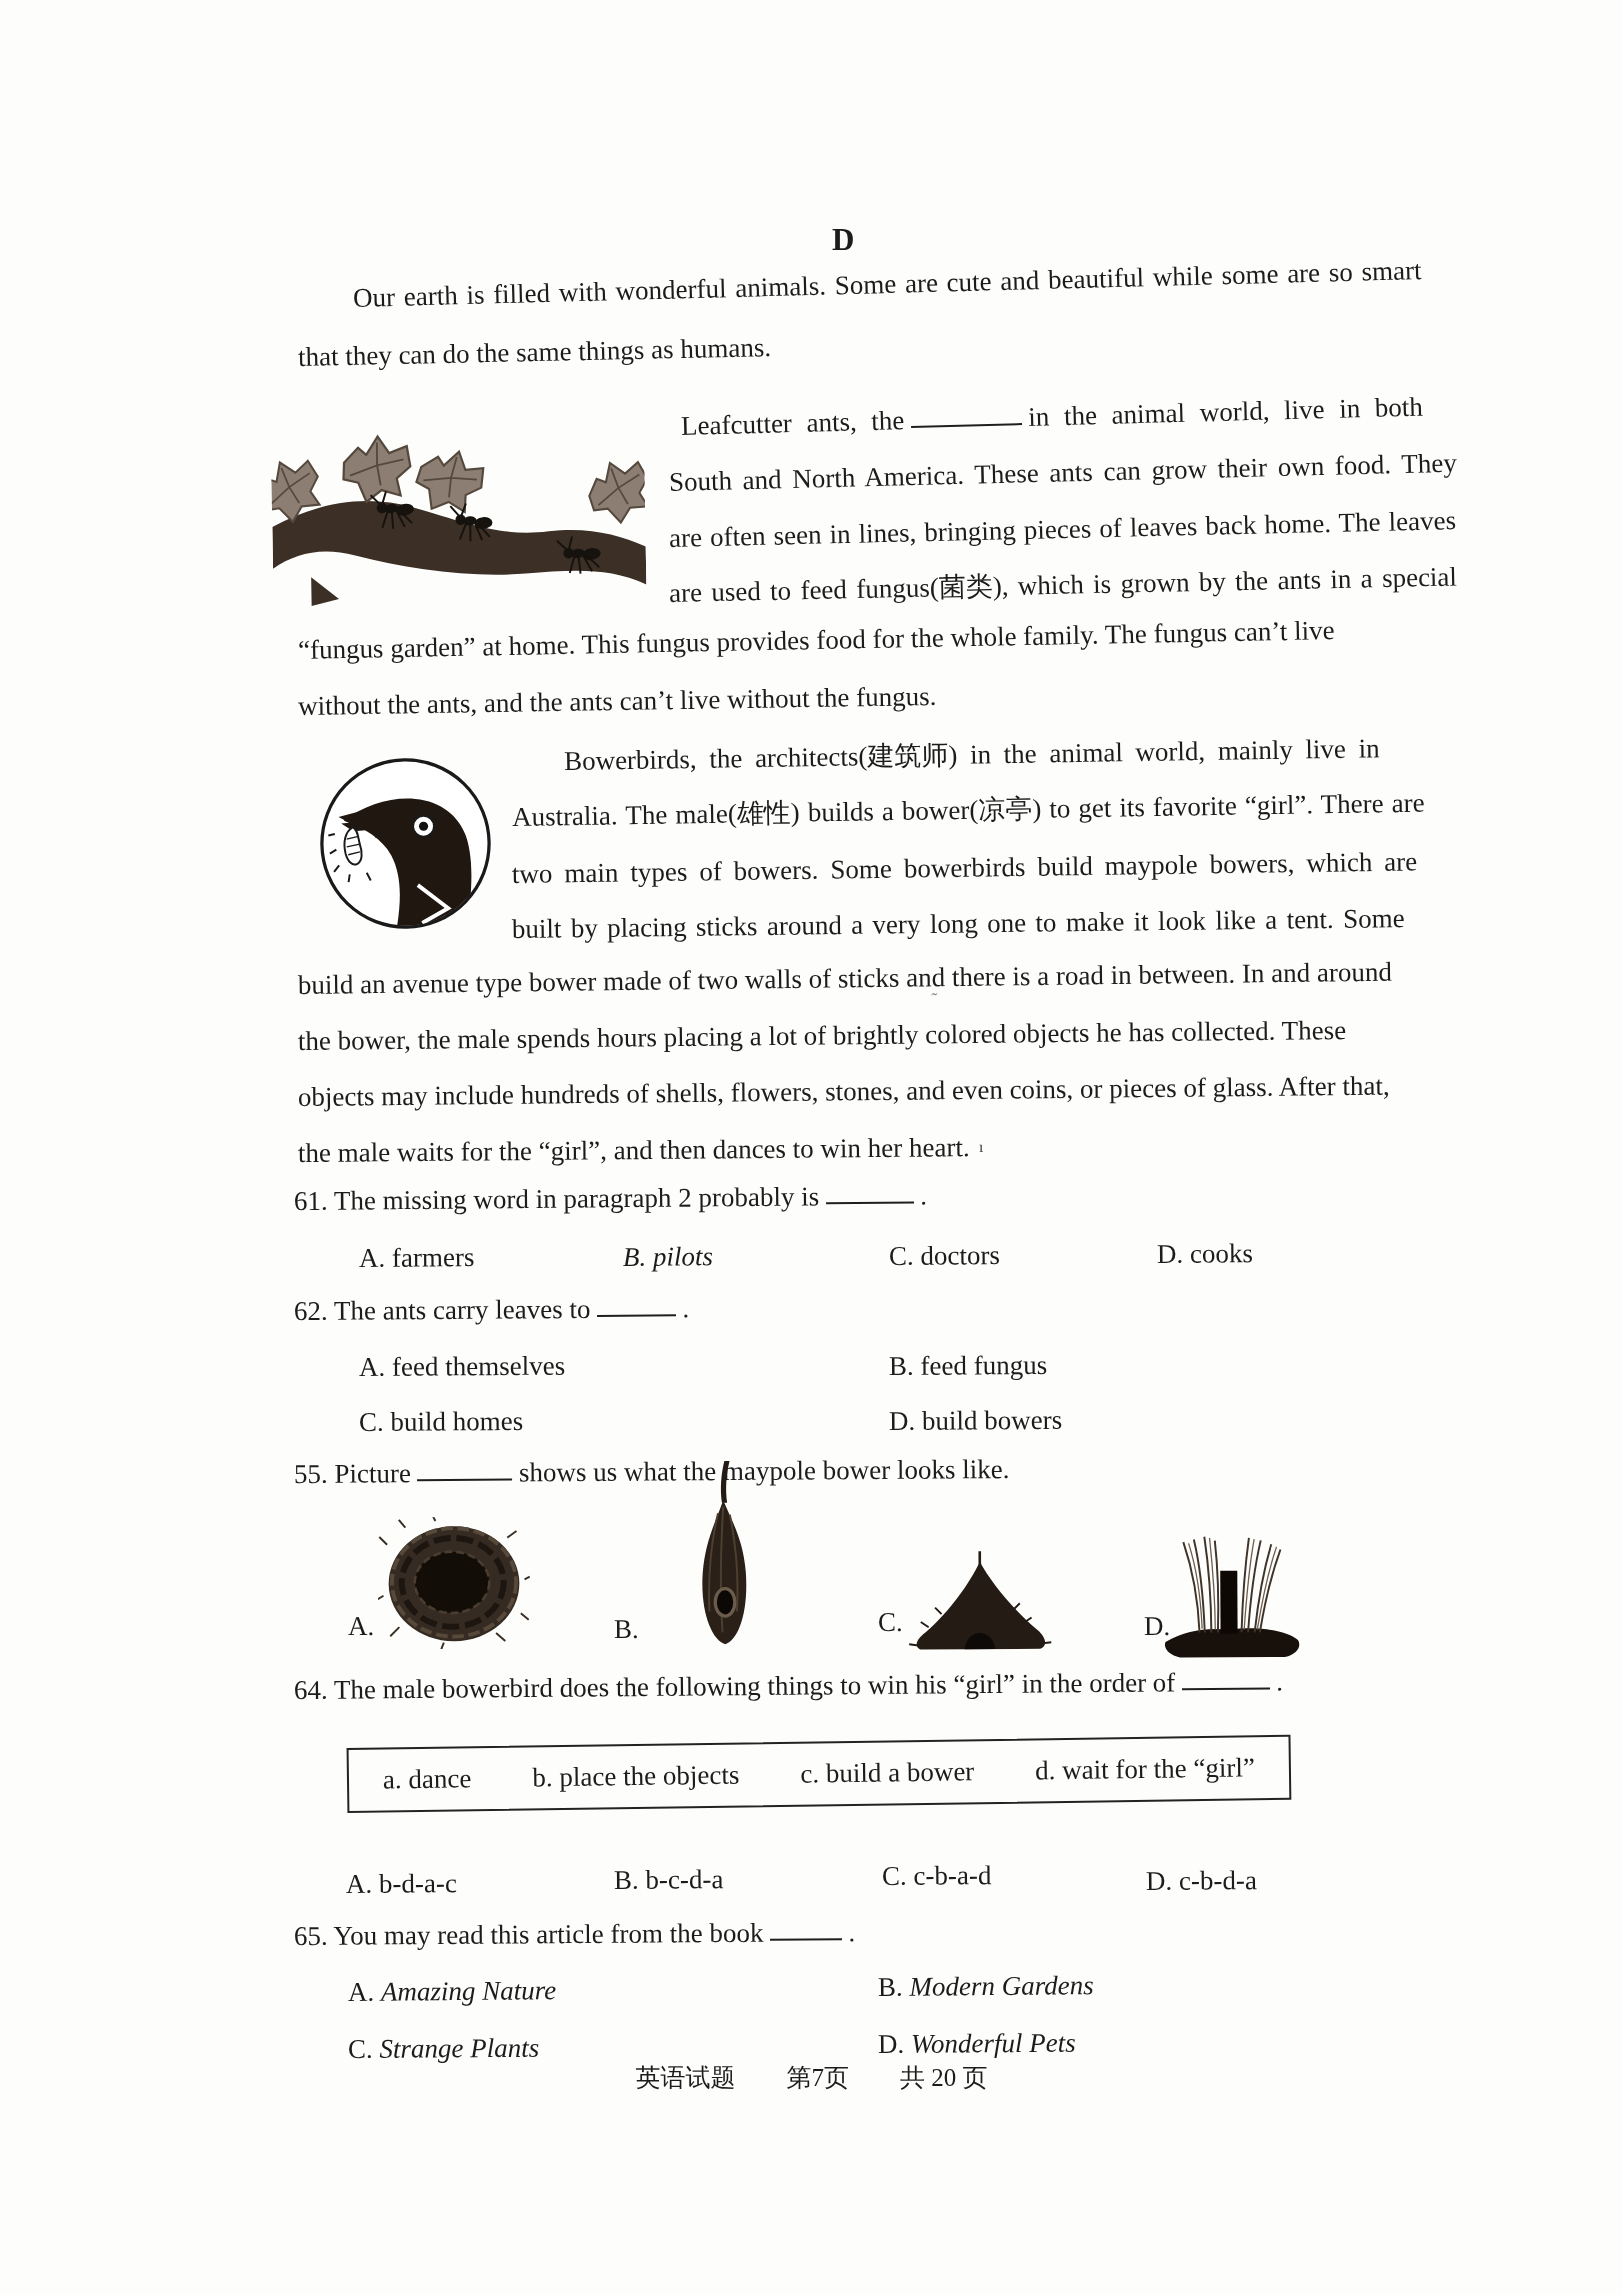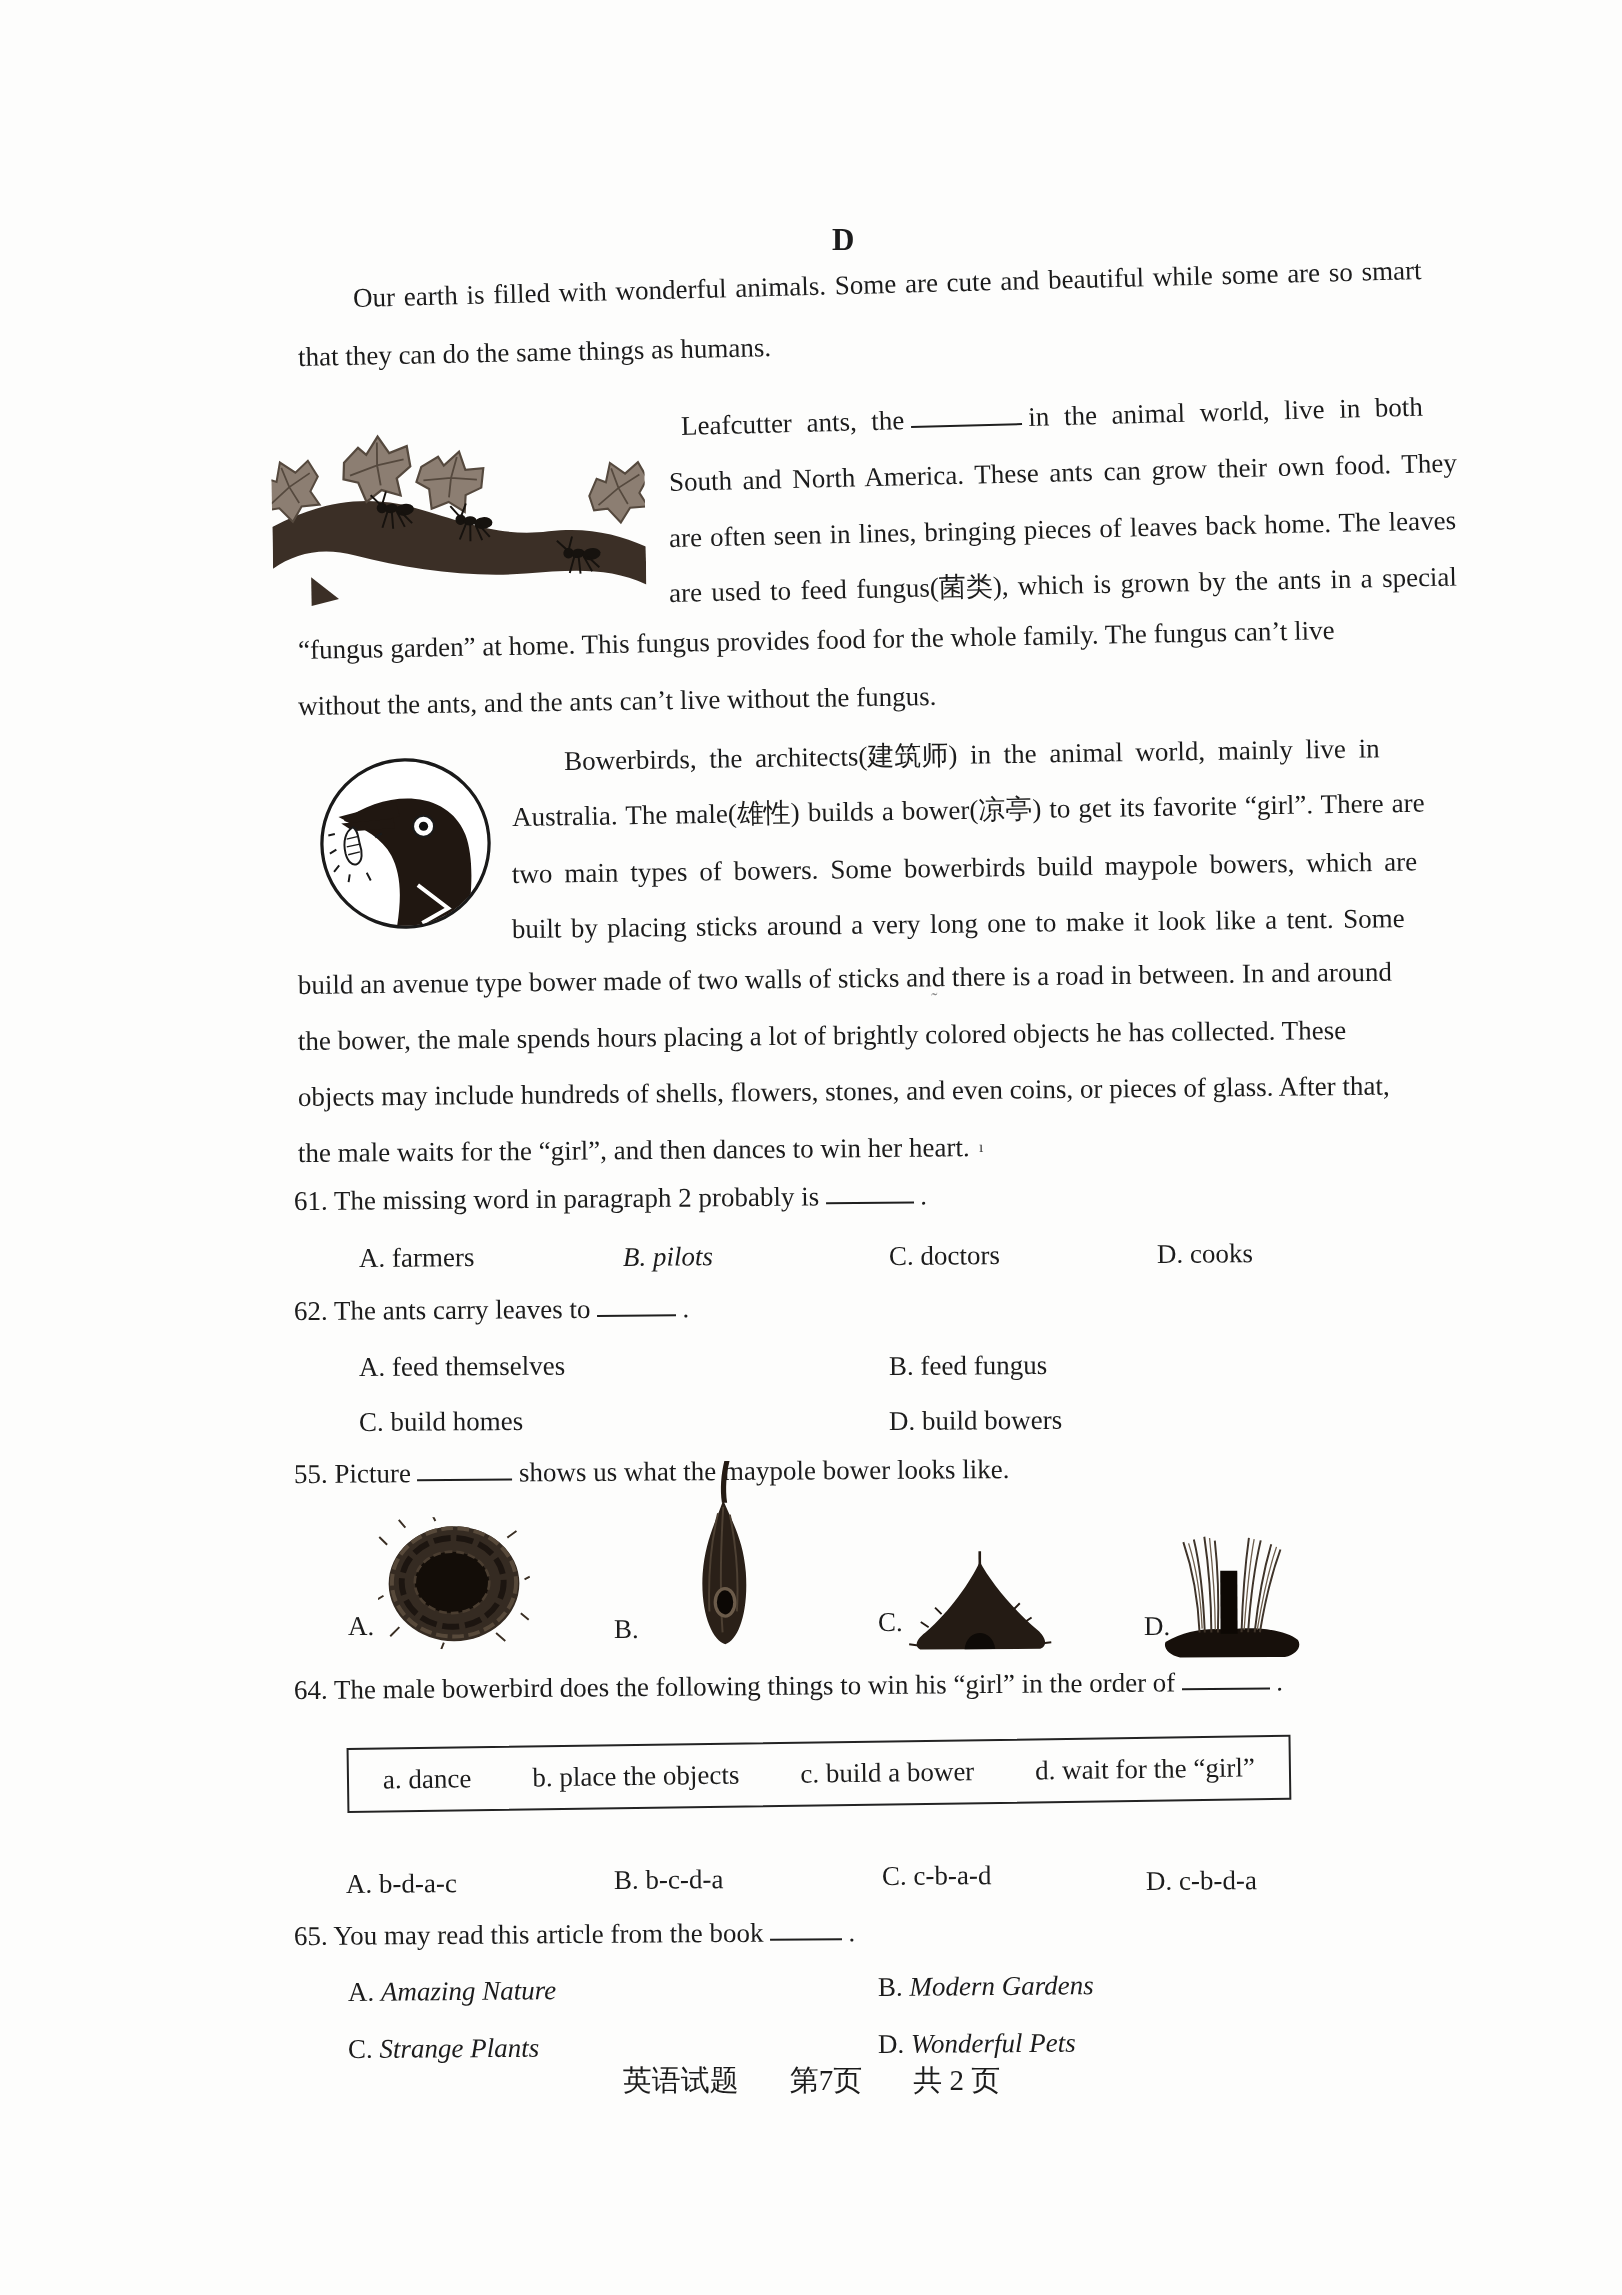--- a/index.html
+++ b/index.html
@@ -9,21 +9,21 @@
   .title{font-size:31px;font-weight:bold;}
   .blank{display:inline-block;border-bottom:2px solid #1f1f1f;height:3.9px;vertical-align:baseline;margin:0 6.5px 1.3px 6.5px;}
   .b110{width:72px}.b120{width:79px}.b135{width:88px}.b145{width:95px}.b170{width:111px}
   .em{font-style:italic;}
   .fig{position:absolute;}
   .tablebox{position:absolute;left:347px;top:1748px;width:944px;height:65px;
             border:2.6px solid #232323;display:flex;align-items:center;justify-content:space-between;
             padding:0 34px;box-sizing:border-box;transform:rotate(-0.8deg);transform-origin:left center;}
   .tablebox span{font-size:27px;white-space:nowrap;}
   .footer{position:absolute;top:2061px;left:50%;transform:translateX(-50%);display:inline-flex;gap:51px;
-          font-size:29px;white-space:nowrap;}
+          font-size:25px;white-space:nowrap;}
   .artifact{font-size:15.7px;color:#3a3a3a;vertical-align:3.9px;margin-left:9.2px;}
   .tilde{position:absolute;left:932px;top:989px;font-size:19.6px;color:#8a8a8a;transform:rotate(-8deg);}
   svg{display:block;}
 </style>
 </head>
 <body>
 
 <div class="page">
 
   <div class="ln title" style="left:832px;top:222px;">D</div>
@@ -204,17 +204,17 @@
   <div class="ln" style="left:348px;top:2034px;transform:rotate(-0.4deg);">
     <span>C.</span>&nbsp;<span class="em">Strange Plants</span>
   </div>
   <div class="ln" style="left:878px;top:2029px;transform:rotate(-0.4deg);">
     <span>D.</span>&nbsp;<span class="em">Wonderful Pets</span>
   </div>
 
   <div class="footer">
     <span>英语试题</span>
     <span>第7页</span>
-    <span>共 2 页</span>
+    <span>共 20 页</span>
   </div>
 
 </div>
 
 
 </body></html>

